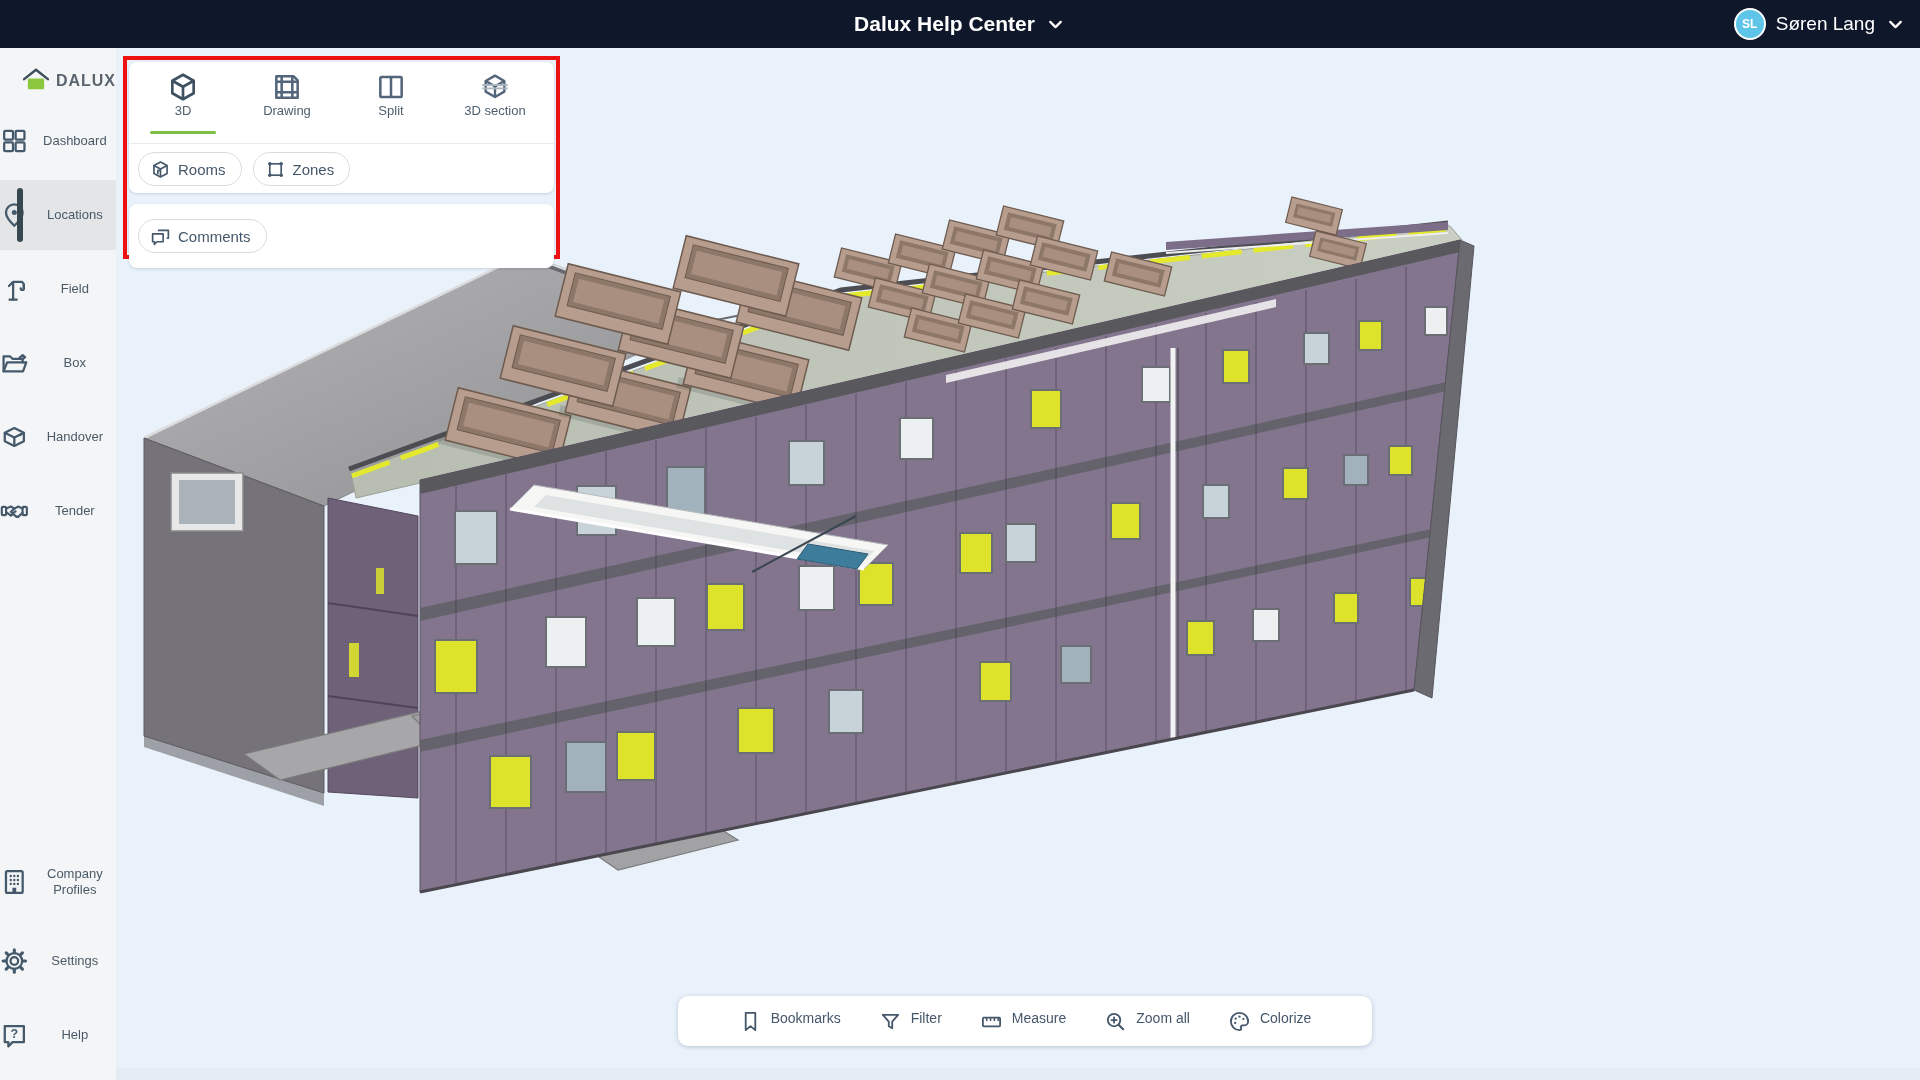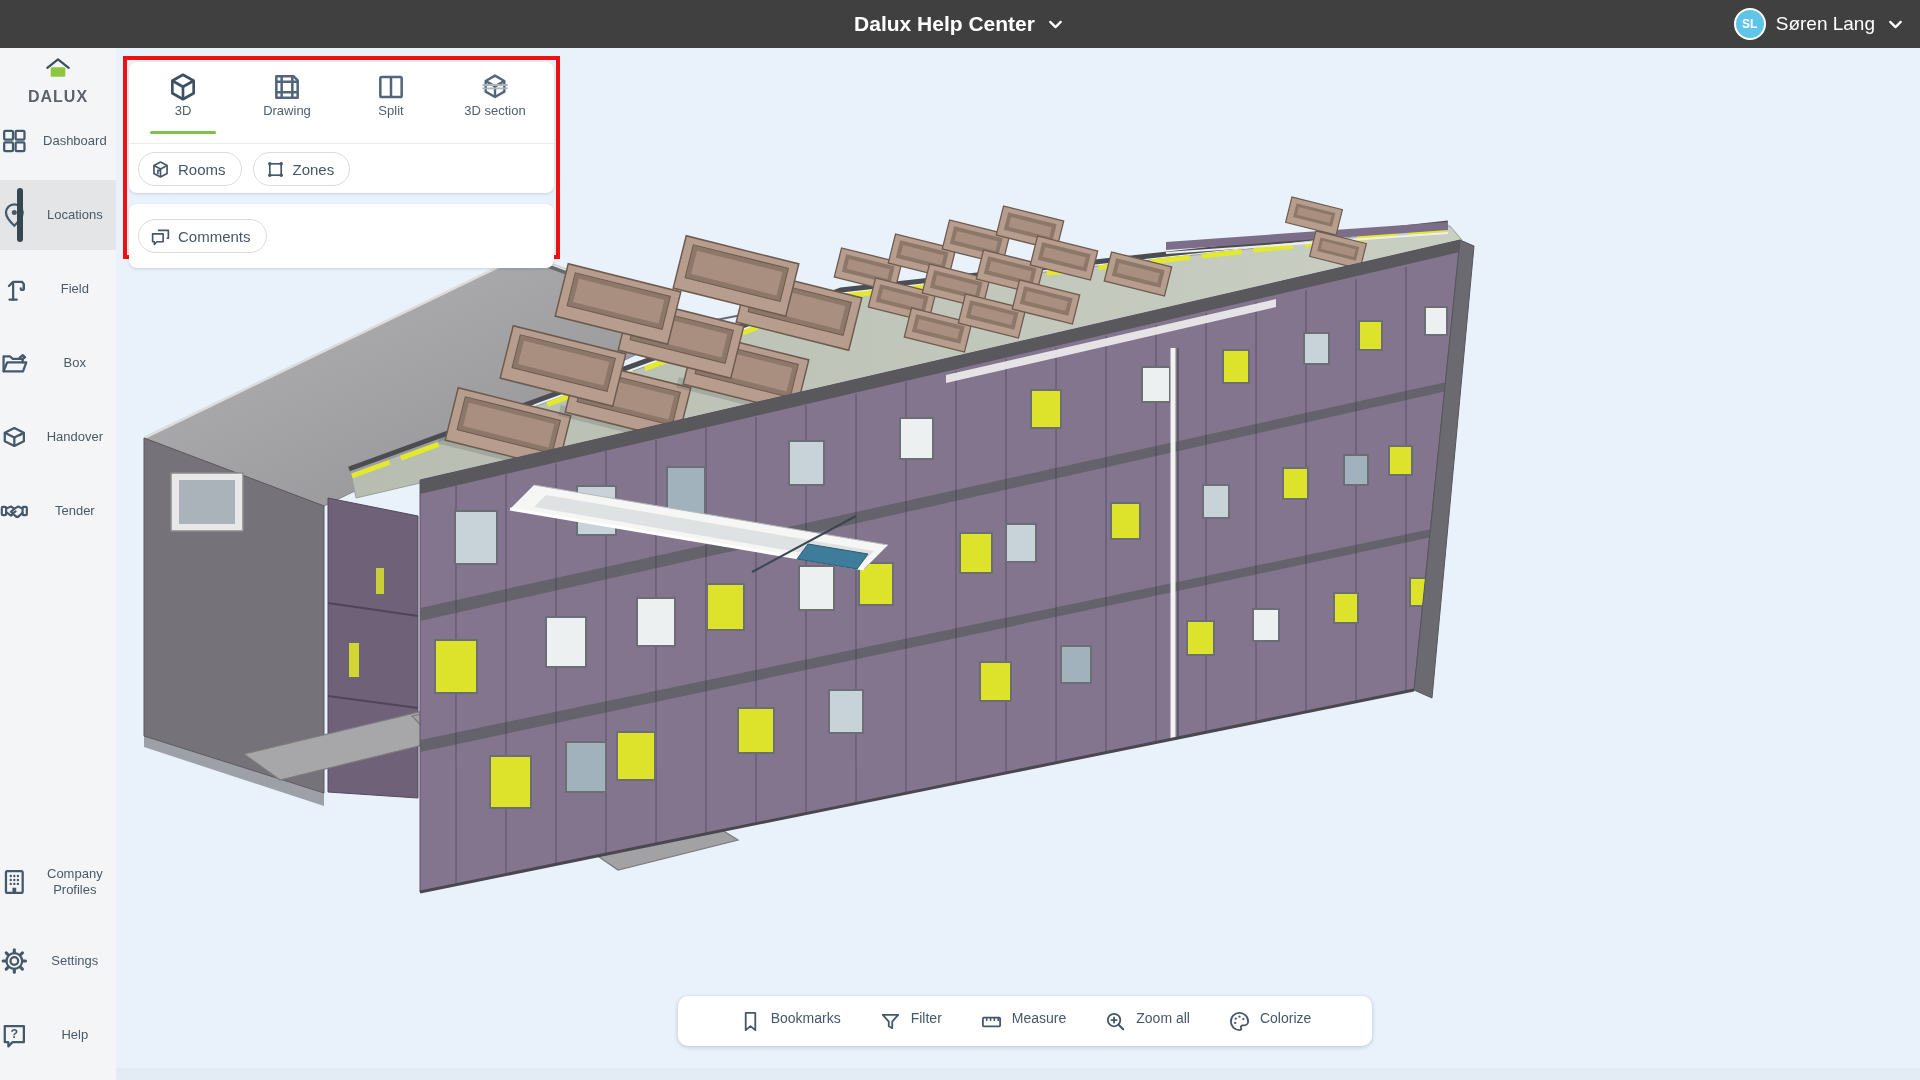--- a/index.html
+++ b/index.html
@@ -1,28 +1,28 @@
 <!DOCTYPE html>
 <html><head>
 <meta charset="utf-8">
 <style>
   * { margin:0; padding:0; box-sizing:border-box; }
   html,body { width:1920px; height:1080px; overflow:hidden; }
   body { font-family:"Liberation Sans", sans-serif; color:#47586a; background:#e9f2fb; }
   .app { position:relative; width:1920px; height:1080px; }
 
   
-  .topbar { position:absolute; left:0; top:0; width:1920px; height:48px; background:#404040; z-index:30; }
+  .topbar { position:absolute; left:0; top:0; width:1920px; height:48px; background:#0f172a; z-index:30; }
   .topbar-title { position:absolute; left:0; right:0; top:0; height:48px; display:flex; align-items:center; justify-content:center; gap:10px; color:#fff; font-size:21px; font-weight:700; }
   .topbar-user { position:absolute; right:14px; top:0; height:48px; display:flex; align-items:center; gap:10px; color:#fff; font-size:19px; font-weight:500; cursor:pointer; }
   .avatar { width:32px; height:32px; border-radius:50%; background:#5ec5e9; border:2px solid #fff; display:flex; align-items:center; justify-content:center; font-size:12px; font-weight:700; color:#fff; }
 
   
   .sidebar { position:absolute; left:0; top:48px; bottom:0; width:116px; background:#f4f5f6; display:flex; flex-direction:column; z-index:20; }
-  .logo { height:58px; display:flex; align-items:center; justify-content:flex-end; gap:5px; padding-top:8px;flex-direction:column; }
+  .logo { height:58px; display:flex; align-items:center; justify-content:flex-end; gap:5px; padding-top:8px; }
   .logo-text { font-size:16px; font-weight:700; letter-spacing:1px; color:#5a646e; }
   .nav-item { position:relative; height:70px; margin-bottom:4px; display:flex; flex-direction:row; align-items:center; justify-content:center; gap:5px; font-size:13px; color:#4a5a68; cursor:pointer; }
   .nav-item .nav-label { text-align:center; line-height:1.25; width:92px; }
   .nav-item.selected { background:#e3e5e6; }
   .nav-item.selected::before { content:""; position:absolute; left:17px; top:8px; bottom:8px; width:6px; border-radius:3px; background:#37474f; }
   .nav-item.tall { height:80px; }
   .sidebar .spacer { flex:1; }
   .sidebar-footer { padding-bottom:6px; }
   .icon24 { width:32px; height:32px; }
 

